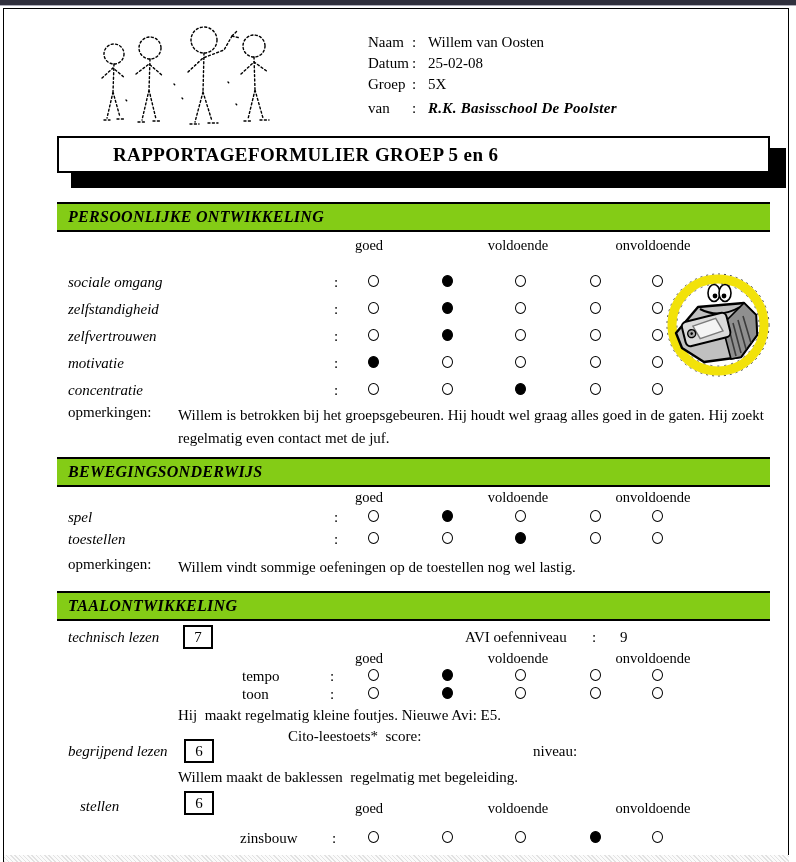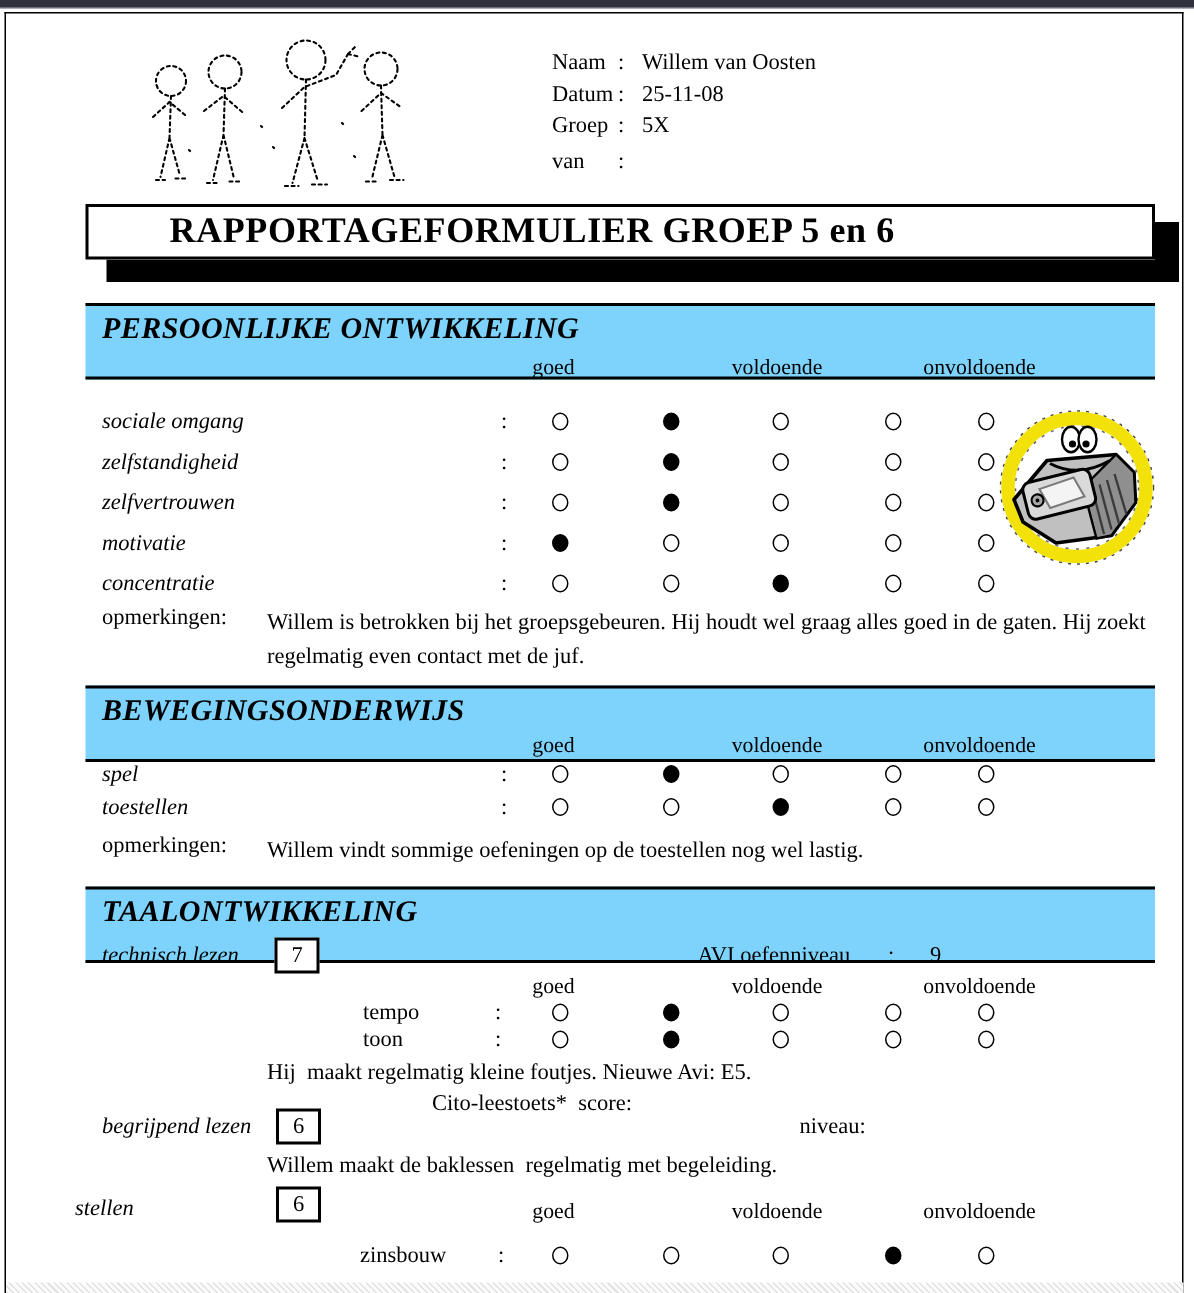--- a/index.html
+++ b/index.html
@@ -16,24 +16,24 @@
   
   .hfield{height:18px;left:0;width:700px;padding-left:17px;}
   .hlab{position:absolute;left:368px;}
   .hcol{position:absolute;left:412px;}
   .hval{position:absolute;left:428px;white-space:nowrap;}
   .bolditalic{font-weight:bold;font-style:italic;letter-spacing:0.3px;}
   
   .sh-b{left:71px;top:173px;width:715px;height:15px;background:#000;}
   .sh-r{left:770px;top:148px;width:16px;height:26px;background:#000;}
   .title-box{left:57px;top:136px;width:655px;height:33px;border:2px solid #000;background:#fff;
-    line-height:33px;padding-left:54px;font-weight:bold;font-size:24px;white-space:nowrap;letter-spacing:0.4px;}
+    line-height:33px;padding-left:54px;font-weight:bold;font-size:19px;white-space:nowrap;letter-spacing:0.4px;}
   
   .sec-h{left:57px;width:702px;border-top:2px solid #000;border-bottom:2px solid #000;
-    font-weight:bold;font-style:italic;font-size:20px;padding:4px 0 20px 11px;letter-spacing:0.3px;background:#7dd3fc;}
+    font-weight:bold;font-style:italic;font-size:16px;padding:4px 0 4px 11px;letter-spacing:0.3px;background:#84cc16;}
   
   .col-heads{left:0;width:796px;height:16px;font-size:14.5px;}
   .col-head{position:absolute;transform:translateX(-50%);white-space:nowrap;}
   .ch1{left:369px;} .ch2{left:518px;} .ch3{left:653px;}
   
   .rating-rows{left:0;width:796px;}
   .rating-row{position:relative;width:796px;}
   .rh27 .rating-row{height:27px;} .rh22 .rating-row{height:22px;}
   .rh18 .rating-row{height:18px;padding-left:20px;} .rh19 .rating-row{height:19px;}
   .row-label{position:absolute;left:68px;top:50%;transform:translateY(-50%);font-style:italic;white-space:nowrap;}
@@ -86,30 +86,31 @@
 </svg>
 
 <div class="abs hfield" style="top:34px;">
   <span class="hlab">Naam</span>
   <span class="hcol">:</span>
   <span class="hval">Willem van Oosten</span>
 </div>
 <div class="abs hfield" style="top:55px;">
   <span class="hlab">Datum</span>
   <span class="hcol">:</span>
-  <span class="hval">25-11-08</span>
+  <span class="hval">25-02-08</span>
 </div>
 <div class="abs hfield" style="top:76px;">
   <span class="hlab">Groep</span>
   <span class="hcol">:</span>
   <span class="hval">5X</span>
 </div>
 <div class="abs hfield" style="top:100px;">
   <span class="hlab">van</span>
   <span class="hcol">:</span>
+  <span class="hval bolditalic">R.K. Basisschool De Poolster</span>
 </div>
 
 <div class="abs sh-b"></div>
 <div class="abs sh-r"></div>
 <div class="abs title-box">RAPPORTAGEFORMULIER GROEP 5 en 6</div>
 
 <div class="abs sec-h" style="top:202px;">PERSOONLIJKE ONTWIKKELING</div>
 <div class="abs col-heads" style="top:237px;">
   <span class="col-head ch1">goed</span>
   <span class="col-head ch2">voldoende</span>
@@ -252,21 +253,21 @@
     </div>
   </div>
 <span class="abs note" style="top:707px;">Hij  maakt regelmatig kleine foutjes. Nieuwe Avi: E5.</span>
 
 <span class="abs ital" style="left:68px;top:743px;">begrijpend lezen</span>
 <div class="abs grade-box" style="left:184px;top:739px;">6</div>
 <span class="abs nowrap" style="left:288px;top:728px;">Cito-leestoets*  score:</span>
 <span class="abs" style="left:533px;top:743px;">niveau:</span>
 <span class="abs note" style="top:769px;">Willem maakt de baklessen  regelmatig met begeleiding.</span>
 
-<span class="abs ital" style="left:50px;top:798px;">stellen</span>
+<span class="abs ital" style="left:80px;top:798px;">stellen</span>
 <div class="abs grade-box" style="left:184px;top:791px;">6</div>
 <div class="abs col-heads" style="top:800px;">
   <span class="col-head ch1">goed</span>
   <span class="col-head ch2">voldoende</span>
   <span class="col-head ch3">onvoldoende</span>
 </div>
 <div class="abs rating-rows rh19 indent2" style="top:816px;margin-top:12px;">
     <div class="rating-row">
       <span class="row-label">zinsbouw</span>
       <span class="row-colon">:</span>

